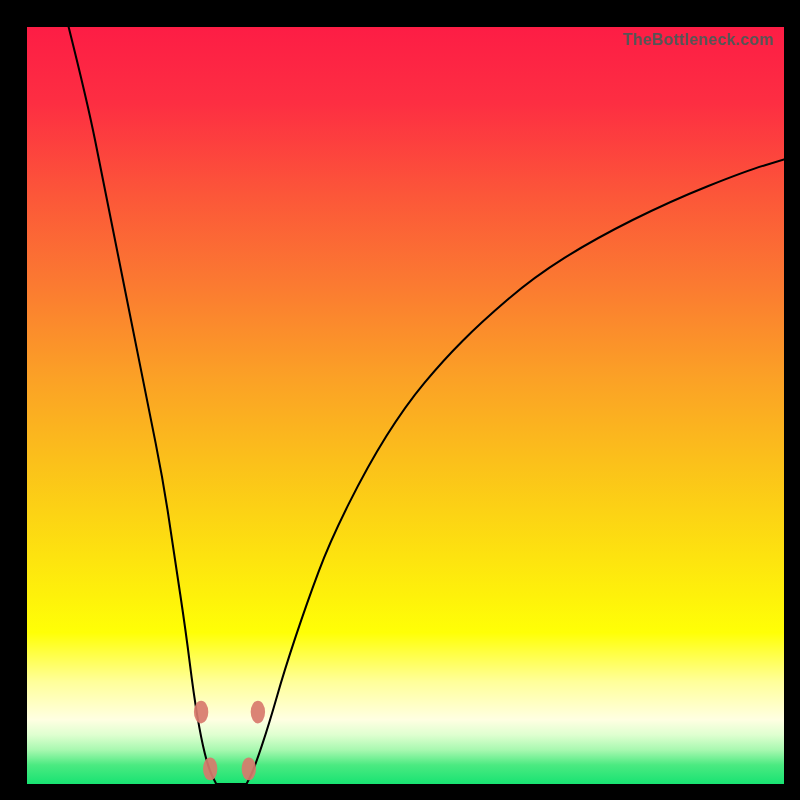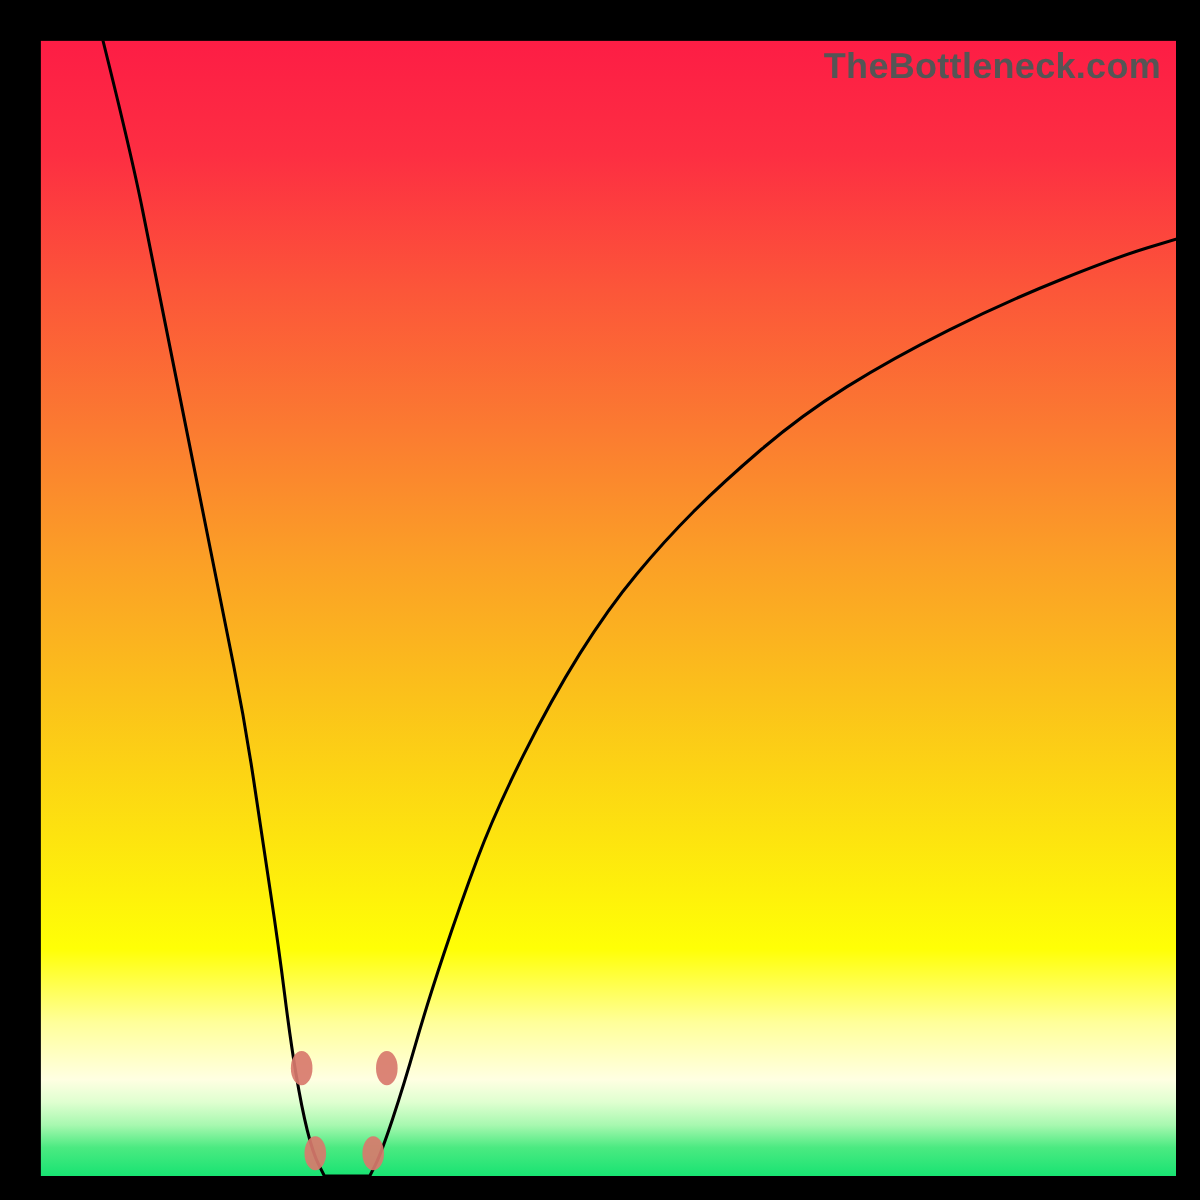--- a/index.html
+++ b/index.html
@@ -30,21 +30,21 @@
     position: absolute;
     left: 0; top: 0;
     width: 100%;
     height: 100%;
   }
   .watermark {
     position: absolute;
     top: 4px;
     right: 10px;
     color: #555;
-    font-size: 24px;
+    font-size: 16px;
     font-weight: 600;
     letter-spacing: 0.2px;
     user-select: none;
   }
   svg.curve {
     position: absolute;
     left: 0; top: 0;
     width: 100%;
     height: 100%;
     overflow: visible;

